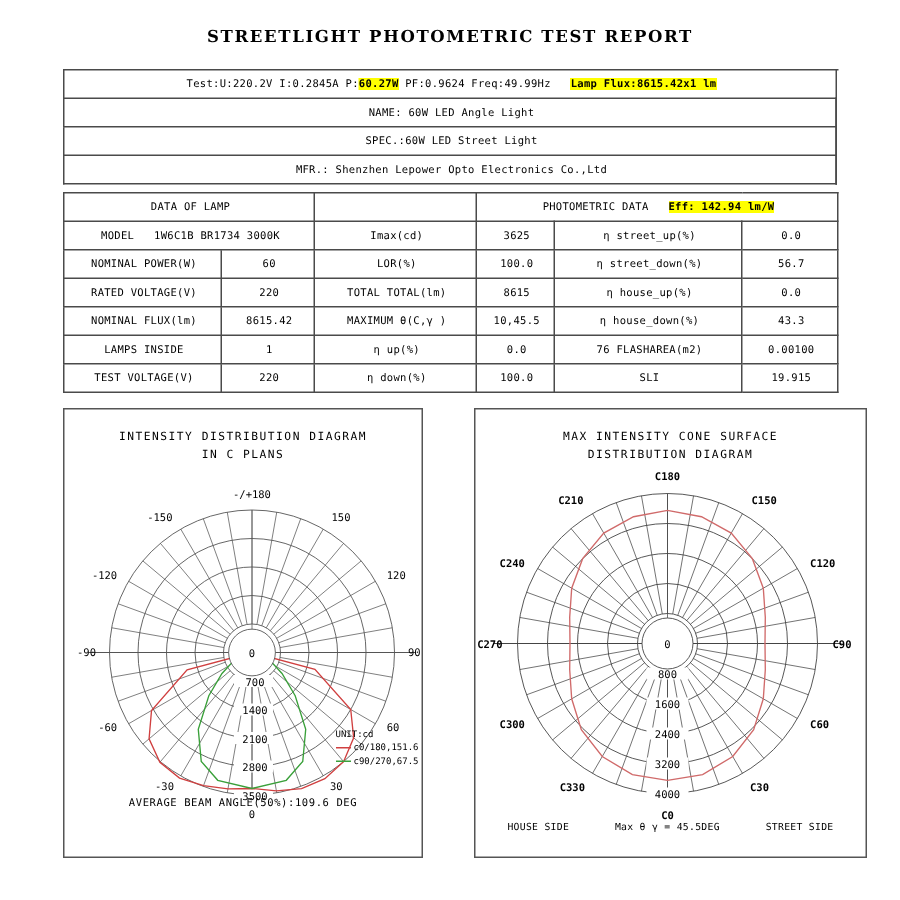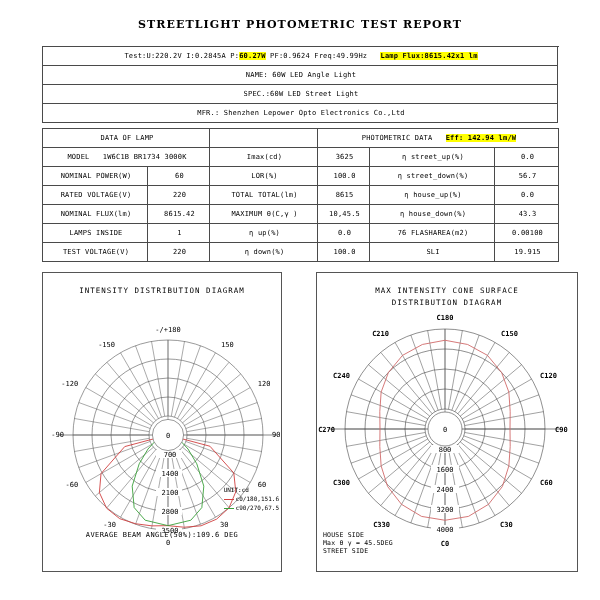--- a/index.html
+++ b/index.html
@@ -127,25 +127,24 @@
   .sw-c90 { background: #3aa03a; }
 
   #right-footer {
     position: absolute;
     left: 0; bottom: 16px;
     width: 100%;
     font-size: 6.5px;
     font-family: "DejaVu Sans Mono", "Liberation Mono", monospace;
     display: flex;
     justify-content: space-around;
-    align-items: flex-start;
+    align-items: flex-end;
     padding: 0 6px;
     box-sizing: border-box;
     letter-spacing: 0.2px;
-    flex-direction: column;
   }
   #right-footer span { white-space: nowrap; }
 
   svg text {
     font-family: "DejaVu Sans Mono", "Liberation Mono", monospace;
     fill: #000;
   }
   .axlbl   { font-size: 7px; }
   .axlblb  { font-size: 7px; font-weight: bold; }
   .ringlbl { font-size: 7px; }
@@ -254,20 +253,21 @@
       <td>100.0</td>
       <td>SLI</td>
       <td>19.915</td>
     </tr>
   </tbody>
     </table>
 
   <div class="panel" id="left-panel">
     <div class="panel-title">
       <span class="l2">INTENSITY DISTRIBUTION DIAGRAM</span>
+      <span class="l2">IN C PLANS</span>
     </div>
 
     <svg class="chart-svg" id="left-svg" width="240" height="300" viewBox="0 0 240 300">
         <circle cx="125" cy="162" r="19" fill="none" stroke="#555555" stroke-width="0.6"></circle>
         <circle cx="125" cy="162" r="38" fill="none" stroke="#555555" stroke-width="0.6"></circle>
         <circle cx="125" cy="162" r="57" fill="none" stroke="#555555" stroke-width="0.6"></circle>
         <circle cx="125" cy="162" r="76" fill="none" stroke="#555555" stroke-width="0.6"></circle>
         <circle cx="125" cy="162" r="95" fill="none" stroke="#555555" stroke-width="0.6"></circle>
         <line x1="125" y1="181" x2="125" y2="257" stroke="#555555" stroke-width="0.5"></line>
         <line x1="128.29931537567168" y1="180.71134730723196" x2="141.49657687835838" y2="255.55673653615975" stroke="#555555" stroke-width="0.5"></line>

